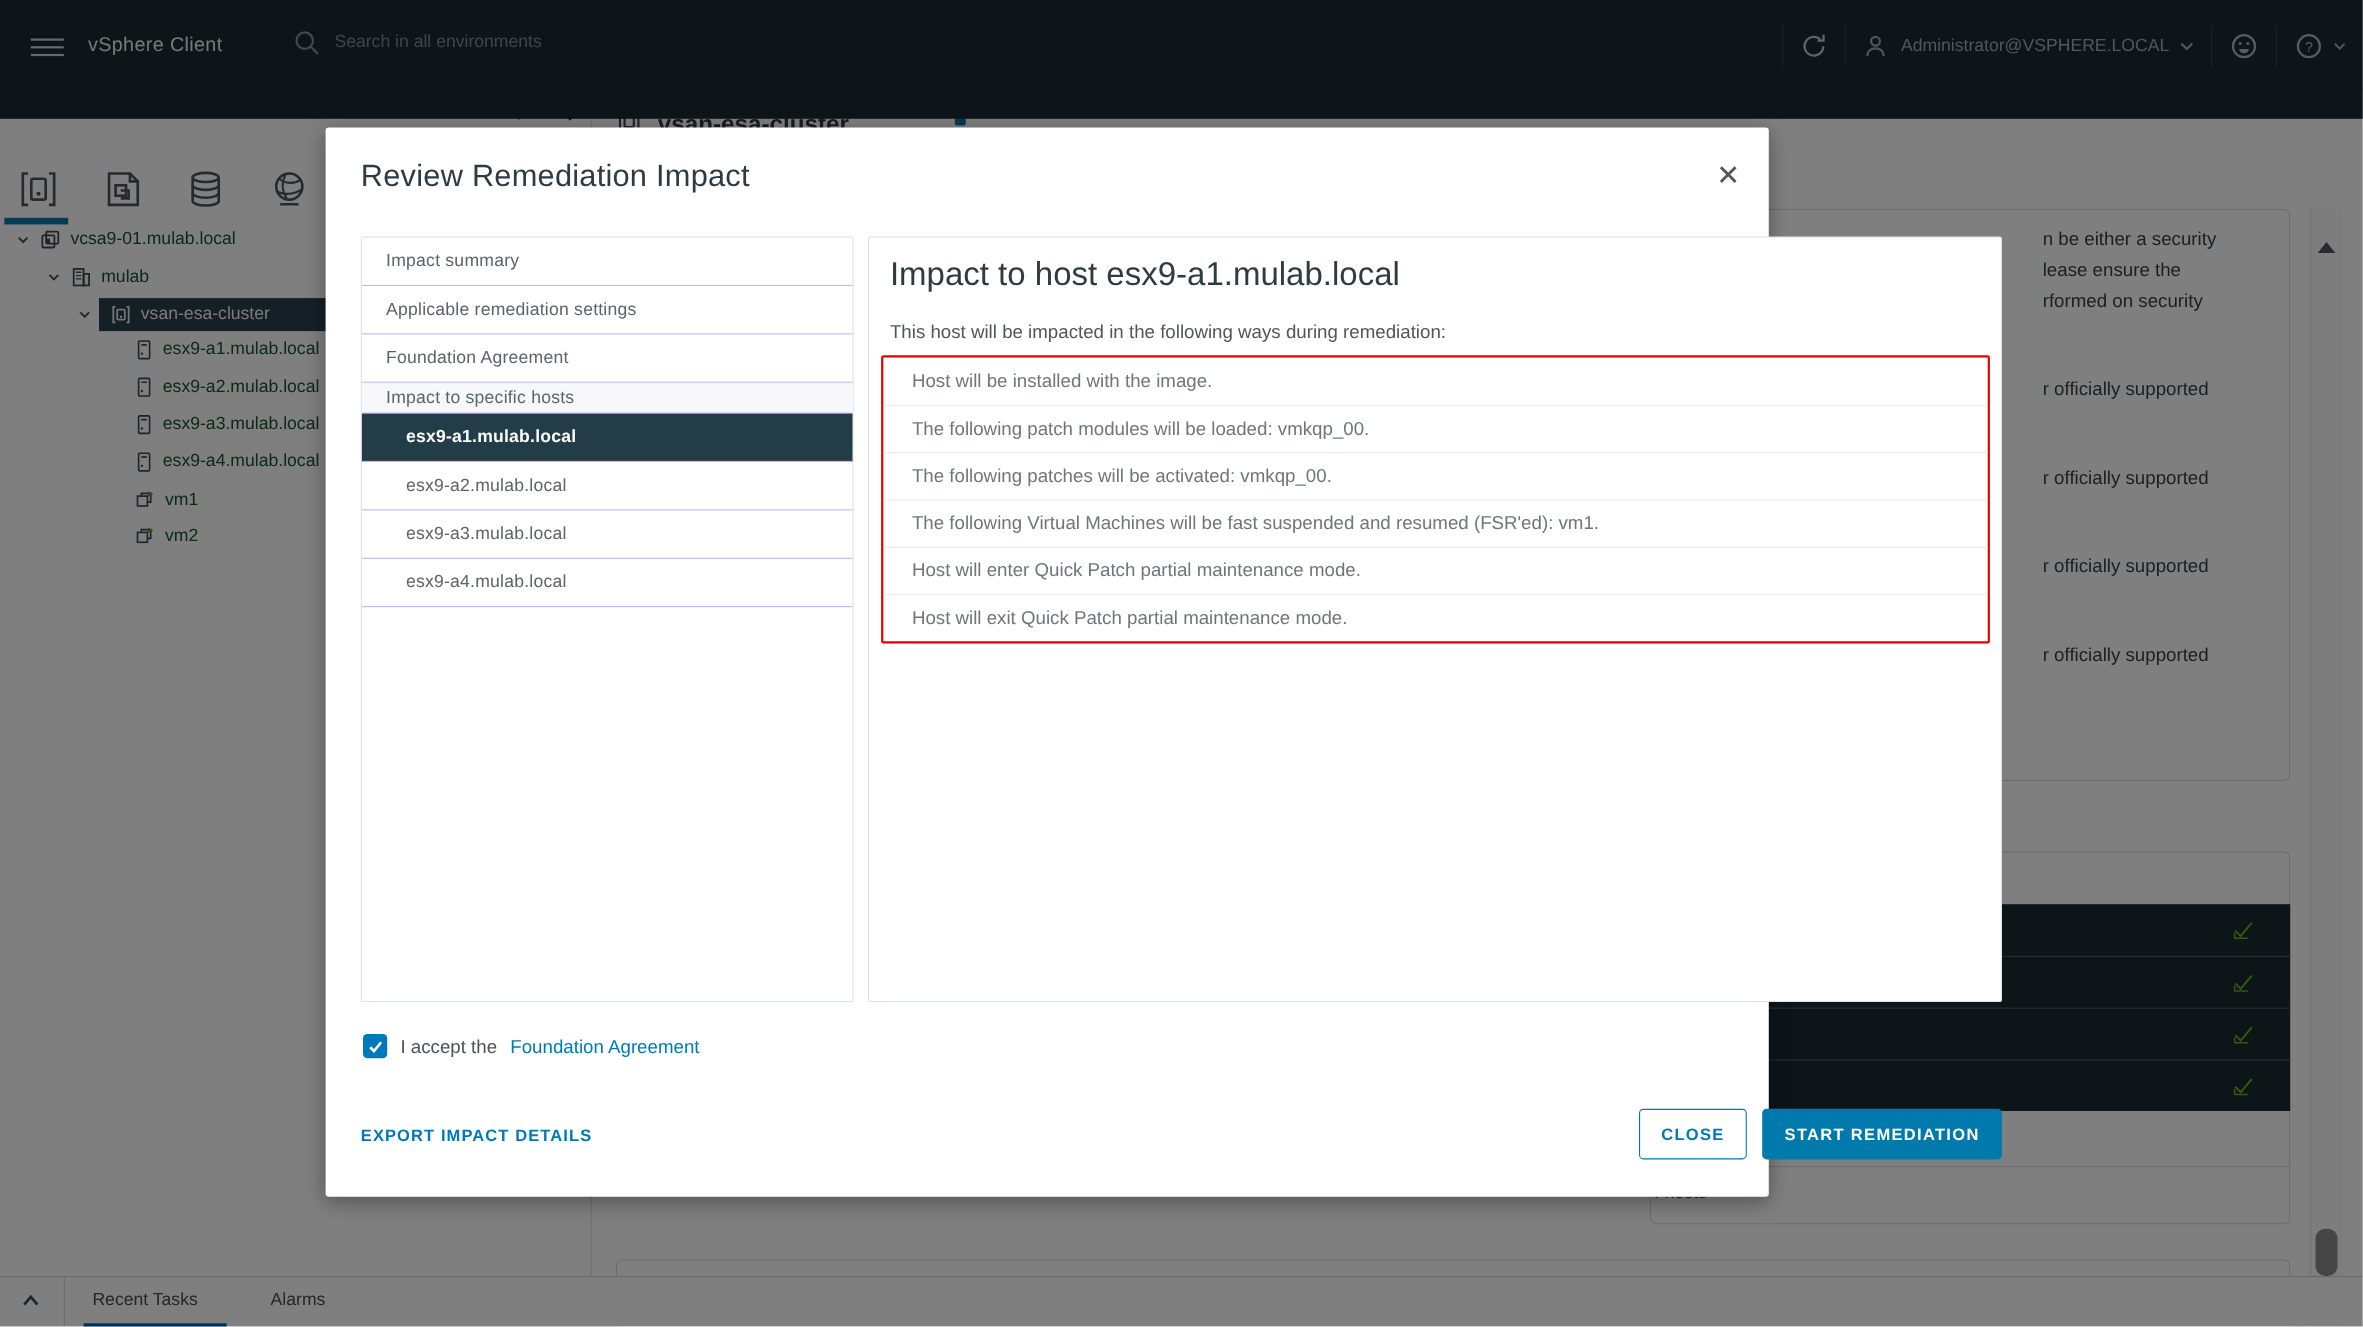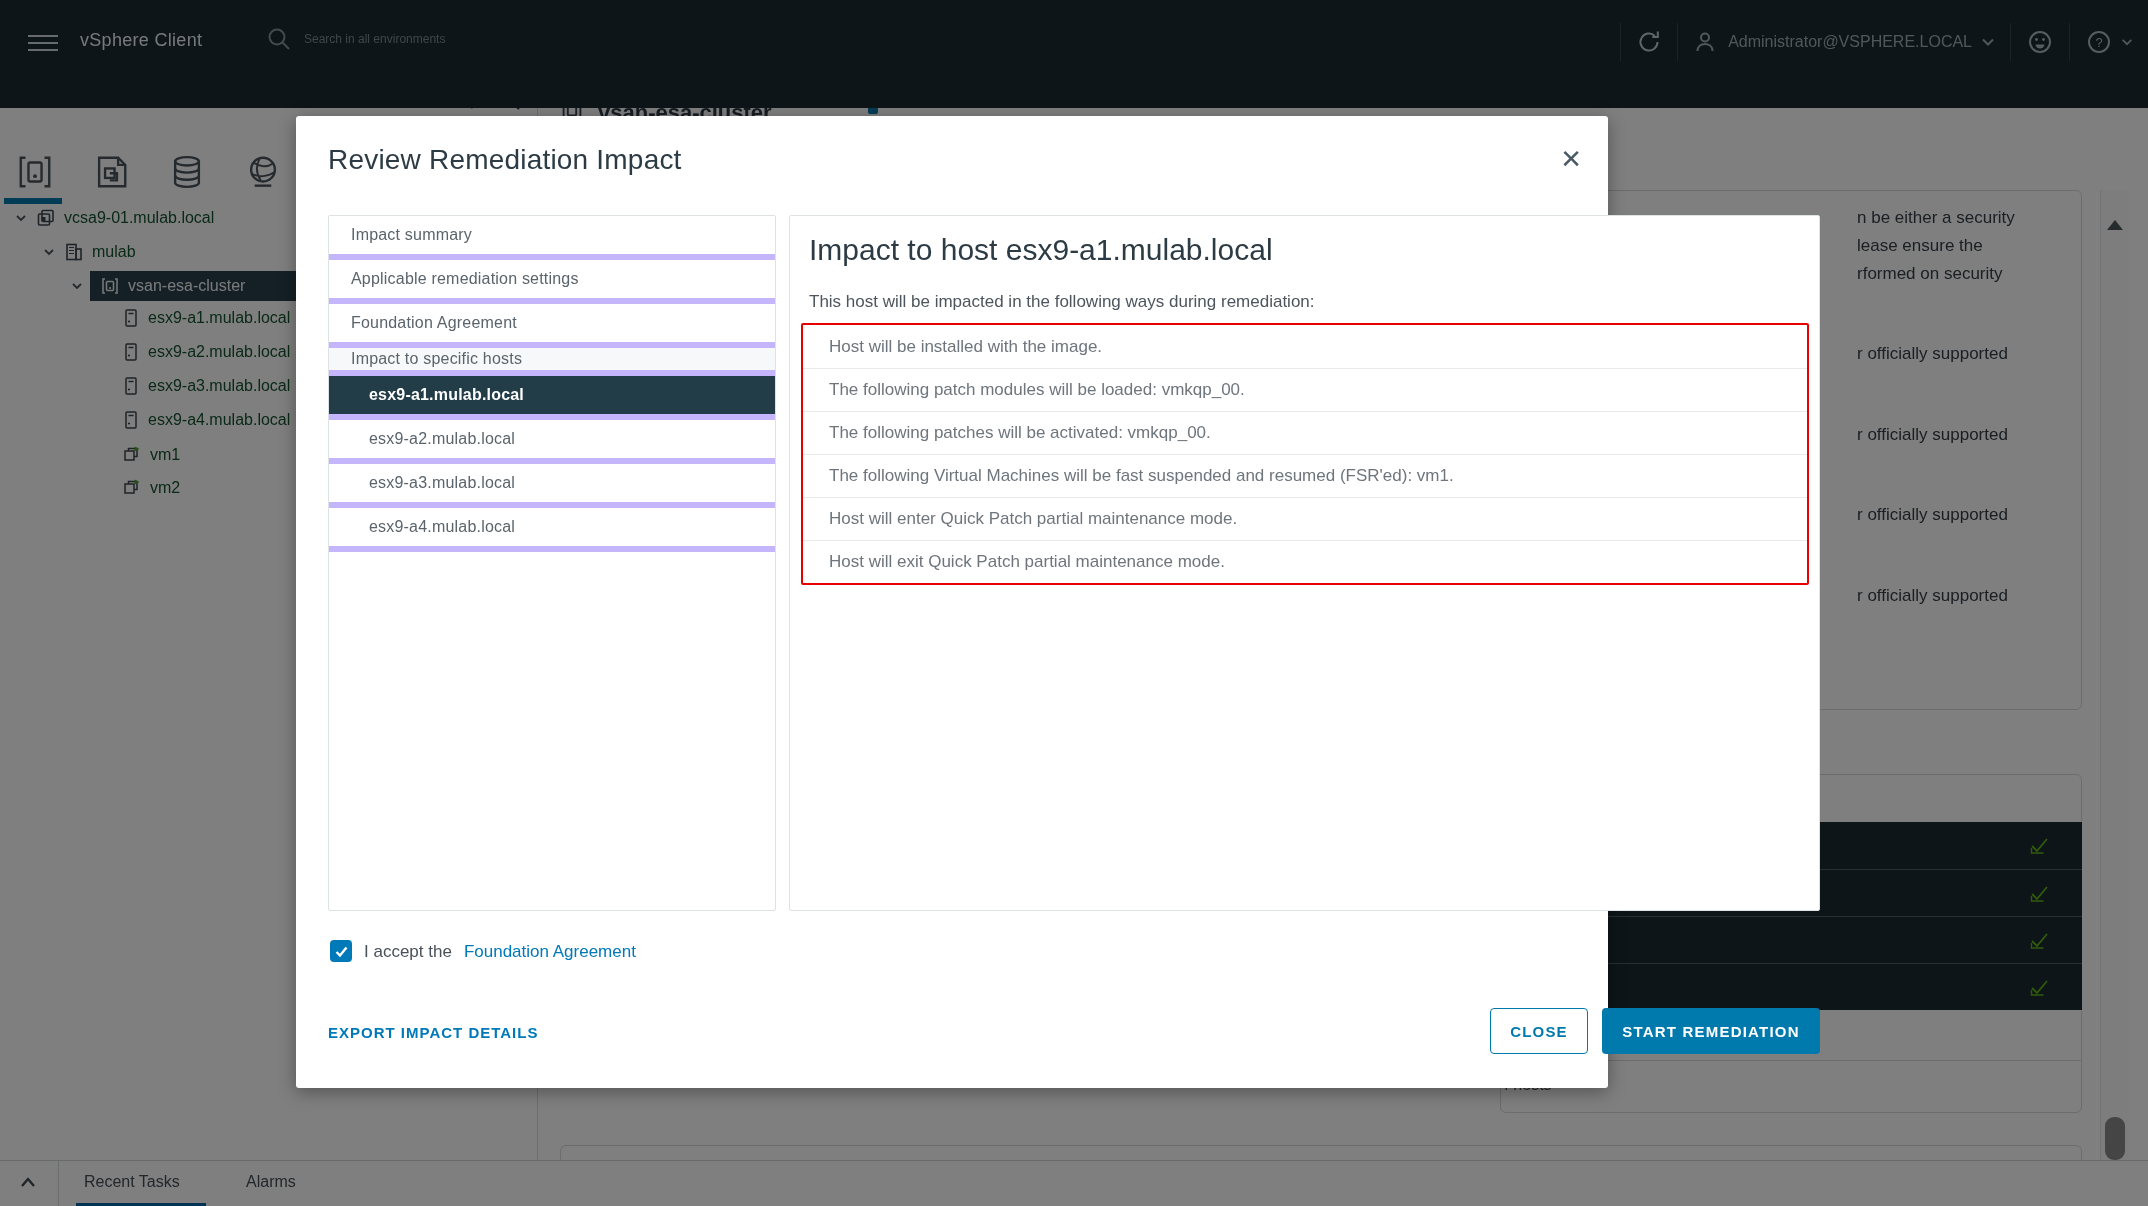--- a/index.html
+++ b/index.html
@@ -6,21 +6,21 @@
   html,body { width:2148px; height:1206px; overflow:hidden; background:#fff;
     font-family:"Liberation Sans","DejaVu Sans",sans-serif; }
   #app { position:relative; width:2148px; height:1206px; }
 
   
   .topbar { position:absolute; left:0; top:0; width:2148px; height:108px; background:#1b2a32; z-index:1; }
   .hamburger { position:absolute; left:28px; top:30px; width:30px; height:24px; cursor:pointer; }
   .hamburger span { display:block; height:2px; background:#cfd6da; margin:5px 0; }
   .brand { position:absolute; left:80px; top:30px; color:#eef1f3; font-size:18px; letter-spacing:.3px; }
   .searchwrap { position:absolute; left:266px; top:26px; display:flex; align-items:center; gap:12px; color:#87929a; }
-  .search-ph { font-size:12px; color:#7f8b93; }
+  .search-ph { font-size:16px; color:#7f8b93; }
   .tb-right { position:absolute; right:14px; top:0; height:84px; display:flex; align-items:center; }
   .tb-sep { width:1px; height:38px; background:#39444c; margin:0 14px; }
   .tb-ic { color:#aeb8be; display:flex; align-items:center; }
   .username { color:#a2adb4; font-size:16px; margin:0 8px 0 10px; }
   .chev { color:#a2adb4; }
 
   
   .whitestrip { position:absolute; left:0; top:84px; width:2148px; height:32px; background:#fff; }
   .pane-split { position:absolute; left:537px; top:84px; width:1px; height:1076px; background:#d9dee1; }
   .side-gear { position:absolute; left:462px; top:88px; color:#4a545c; font-size:22px; }
@@ -64,21 +64,21 @@
 
   
   .overlay { position:absolute; inset:0; background:rgba(0,0,0,0.5); z-index:10; }
   .modal { position:absolute; left:296px; top:116px; width:1312px; height:972px; background:#fff; border-radius:3px;
     box-shadow:0 4px 18px rgba(0,0,0,.35); z-index:20; }
   .modal-title { position:absolute; left:32px; top:28px; font-size:28px; color:#2d3b45; letter-spacing:.2px; }
   .modal-close { position:absolute; right:26px; top:30px; font-size:26px; color:#4a5a64; cursor:pointer; line-height:1; }
 
   .mnav { position:absolute; left:32px; top:99px; width:448px; height:696px; border:1px solid #dde2e5; border-radius:2px; background:#fff; }
   .mnav-item { height:44px; display:flex; align-items:center; padding-left:22px; font-size:16px; color:#5a646c;
-    border-bottom:6px solid #c4b5fd; cursor:pointer; letter-spacing:.2px; }
+    border-bottom:1px solid #c4b5fd; cursor:pointer; letter-spacing:.2px; }
   .mnav-item.hdr { height:28px; background:#f7f8f9; cursor:default; }
   .mnav-item.sub { padding-left:40px; }
   .mnav-item.sel { background:#233d48; color:#fff; font-weight:bold; }
 
   .mpanel { position:absolute; left:493px; top:99px; width:1031px; height:696px; border:1px solid #dde2e5; border-radius:2px; background:#fff; }
   .mpanel-h { position:absolute; left:19px; top:17px; font-size:30px; color:#2d3b45; }
   .mpanel-sub { position:absolute; left:19px; top:76px; font-size:17px; color:#4d565e; }
   .impactbox { position:absolute; left:11px; top:107px; width:1008px; border:2px solid #e60000; border-radius:2px; background:#fff; }
   .impactrow { height:43px; display:flex; align-items:center; padding-left:26px; font-size:17px; color:#6e757c;
     border-top:1px solid #e6eaec; }

